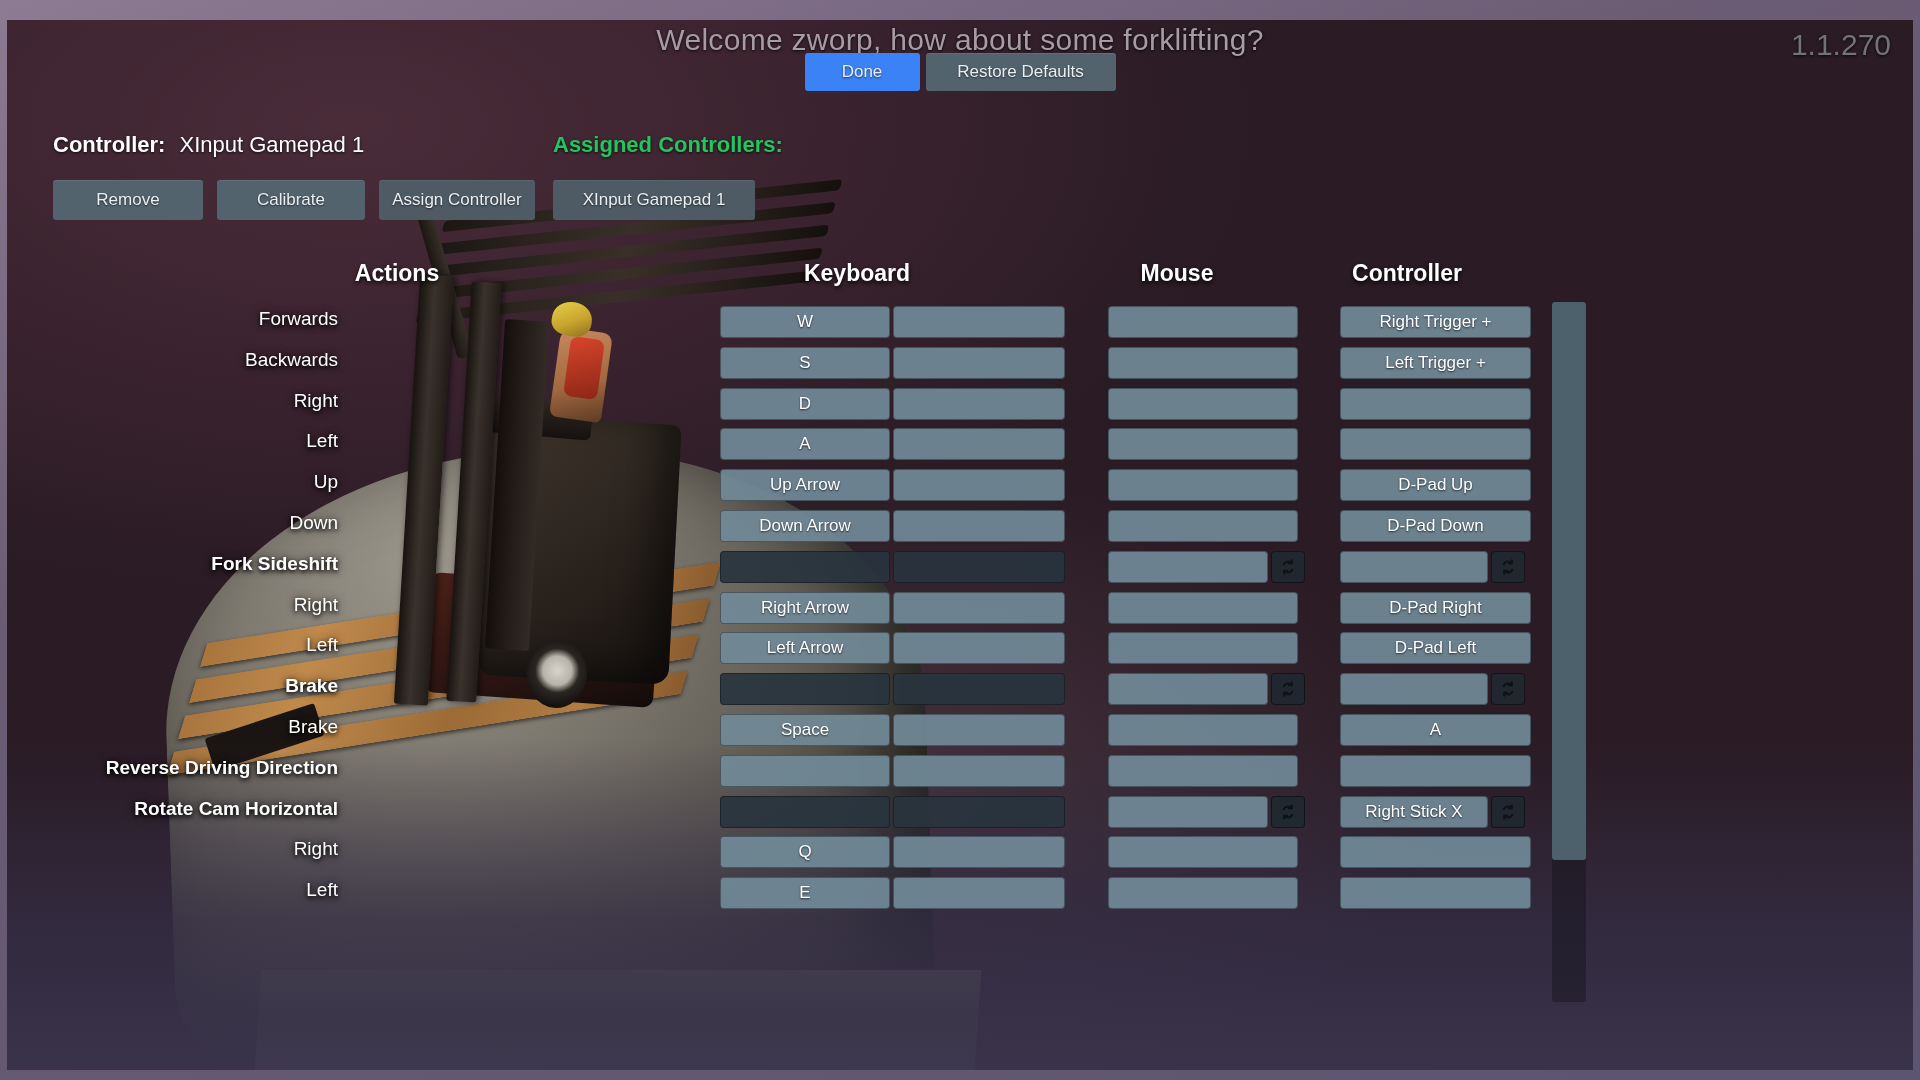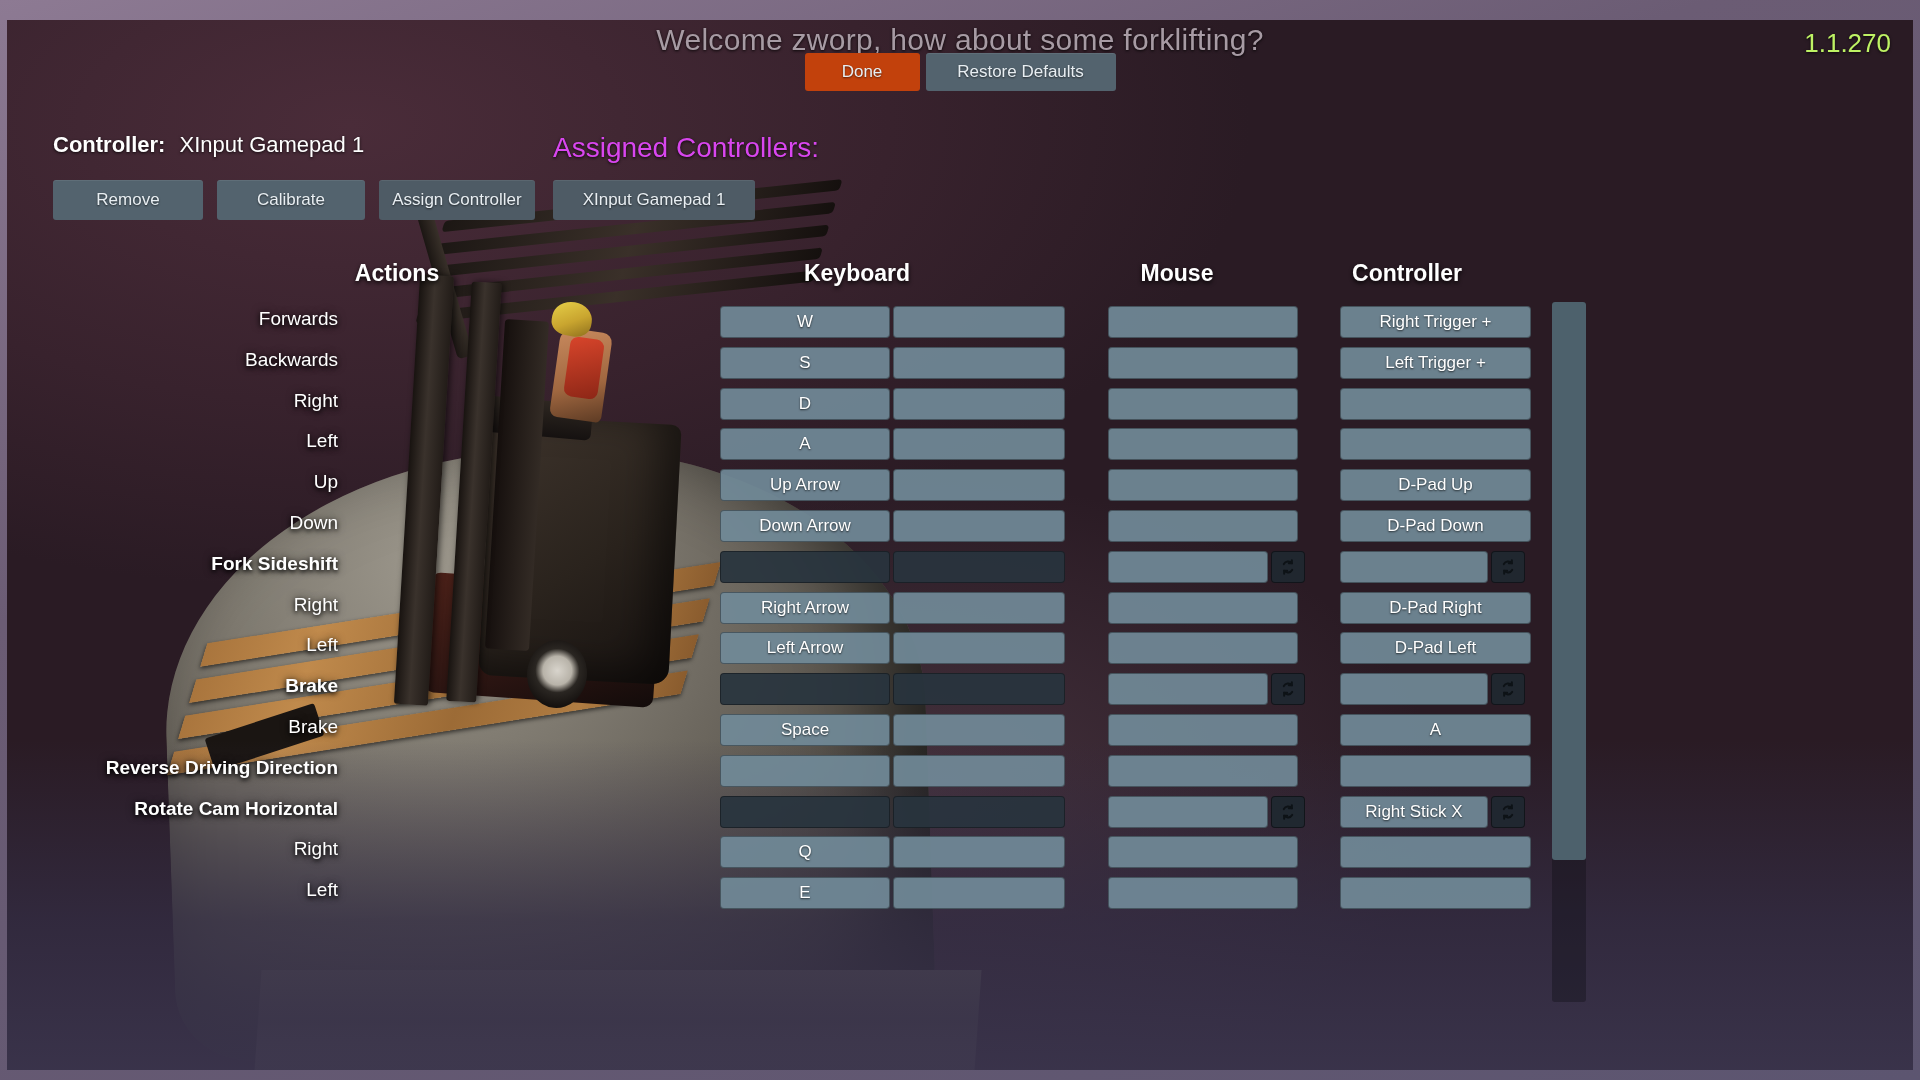--- a/index.html
+++ b/index.html
@@ -179,22 +179,22 @@
     text-align: center;
     font-size: 30px;
     color: #a79ba4;
     letter-spacing: .3px;
     text-shadow: 0 1px 3px rgba(0,0,0,.85);
     pointer-events: none;
   }
   #version {
     position: absolute;
     right: 22px; top: 8px;
-    font-size: 26px;
-    color: #bef264;
+    font-size: 30px;
+    color: #737373;
     text-shadow: 0 1px 3px rgba(0,0,0,.8);
   }
 
   
   #topbar {
     position: absolute;
     left: 0; right: 0; top: 33px;
     display: flex;
     justify-content: center;
     gap: 6px;
@@ -204,21 +204,21 @@
     font-size: 17px;
     color: #e8eef2;
     border: none;
     border-radius: 3px;
     padding: 9px 0;
     cursor: pointer;
     text-shadow: 0 1px 2px rgba(0,0,0,.6);
   }
   .btn-primary {
     width: 115px;
-    background: #c2410c;
+    background: #3b82f6;
   }
   .btn-grey {
     background: #53636e;
     box-shadow: inset 0 1px 0 rgba(255,255,255,.07);
   }
   .btn-restore { width: 190px; }
 
   
   #ctrl-section {
     position: absolute;
@@ -235,23 +235,23 @@
     text-shadow: 0 1px 3px rgba(0,0,0,.8);
   }
   .ctrl-value {
     font-size: 22px;
     margin-left: 14px;
     text-shadow: 0 1px 3px rgba(0,0,0,.8);
   }
   #assigned-heading {
     position: absolute;
     left: 546px; top: 112px;
-    font-size: 28px;
-    font-weight: normal;
-    color: #d946ef;
+    font-size: 22px;
+    font-weight: bold;
+    color: #22c55e;
     text-shadow: 0 1px 3px rgba(0,0,0,.8);
   }
   #ctrl-buttons {
     position: absolute;
     left: 46px; top: 160px;
     display: flex;
     gap: 14px;
   }
   .ctrl-btn { padding: 10px 0; border-radius: 3px; font-size: 17px; }
   #btn-remove  { width: 150px; }

